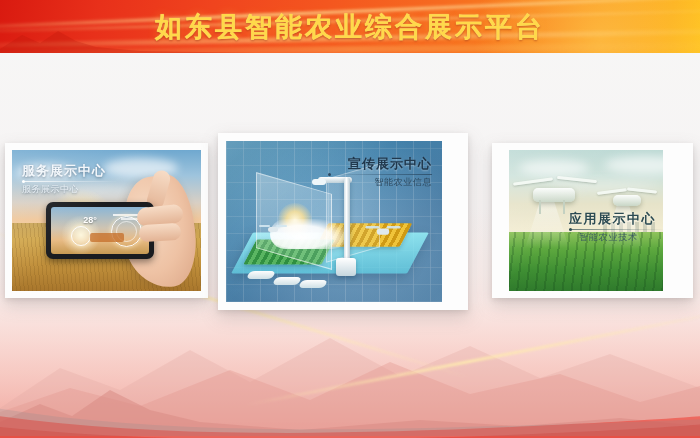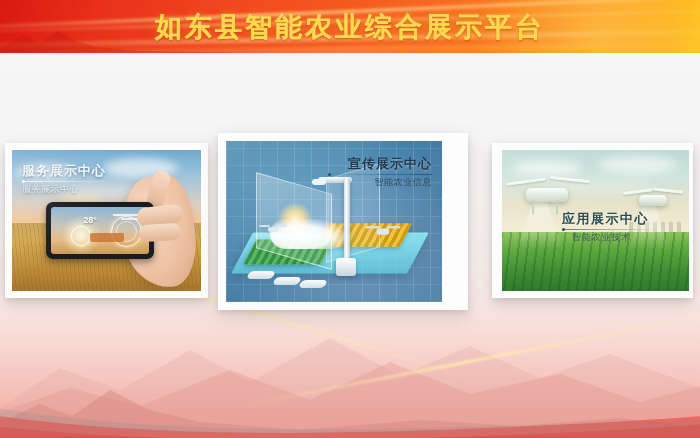--- a/index.html
+++ b/index.html
@@ -67,21 +67,21 @@
   .card{
     position:absolute;background:#fdfdfd;
     box-shadow:0 7px 16px rgba(120,110,108,.26),0 2px 5px rgba(120,110,108,.18);
   }
   .card .inner{position:absolute;overflow:hidden;}
   .card-1{left:5px;  top:143px; width:203px; height:155px;}
   .card-1 .inner{left:7px; top:7px; width:189px; height:141px;}
   .card-2{left:218px;top:133px; width:250px; height:177px;}
   .card-2 .inner{left:8px; top:8px; width:216px; height:161px;}
   .card-3{left:492px;top:143px; width:201px; height:155px;}
-  .card-3 .inner{left:10px; top:7px; width:187px; height:141px;}
+  .card-3 .inner{left:17px; top:7px; width:154px; height:141px;}
 
   .sceneA{position:absolute;inset:0;}
 
   .label{position:absolute;z-index:9;}
   .label .t{
     font-family:"DejaVu Sans","Liberation Sans",sans-serif;
     font-weight:700;white-space:nowrap;line-height:1;
   }
   .label .rule{height:1px;margin:4px 0 3px;}
   .label .rule .dot{width:3px;height:3px;border-radius:50%;display:block;position:relative;top:-1px;}

